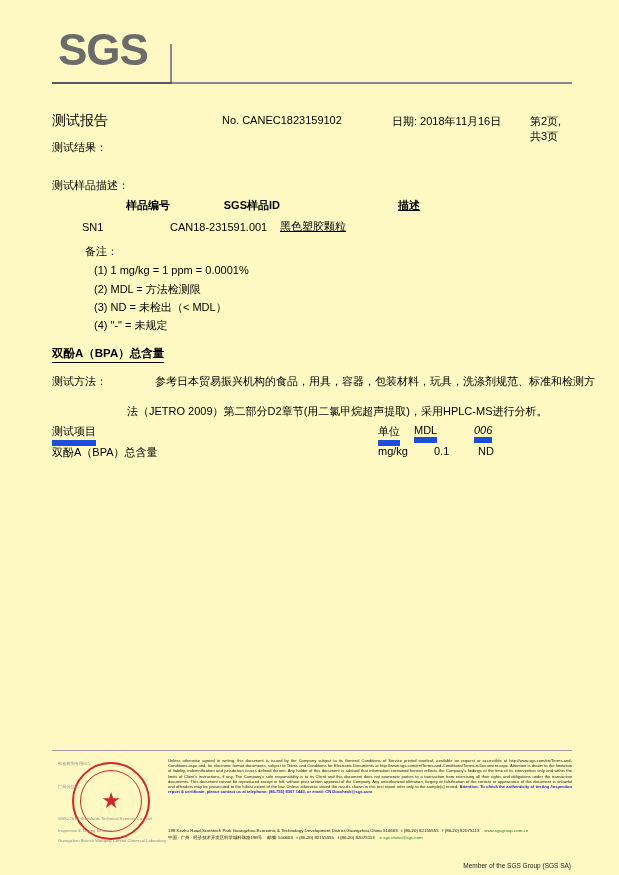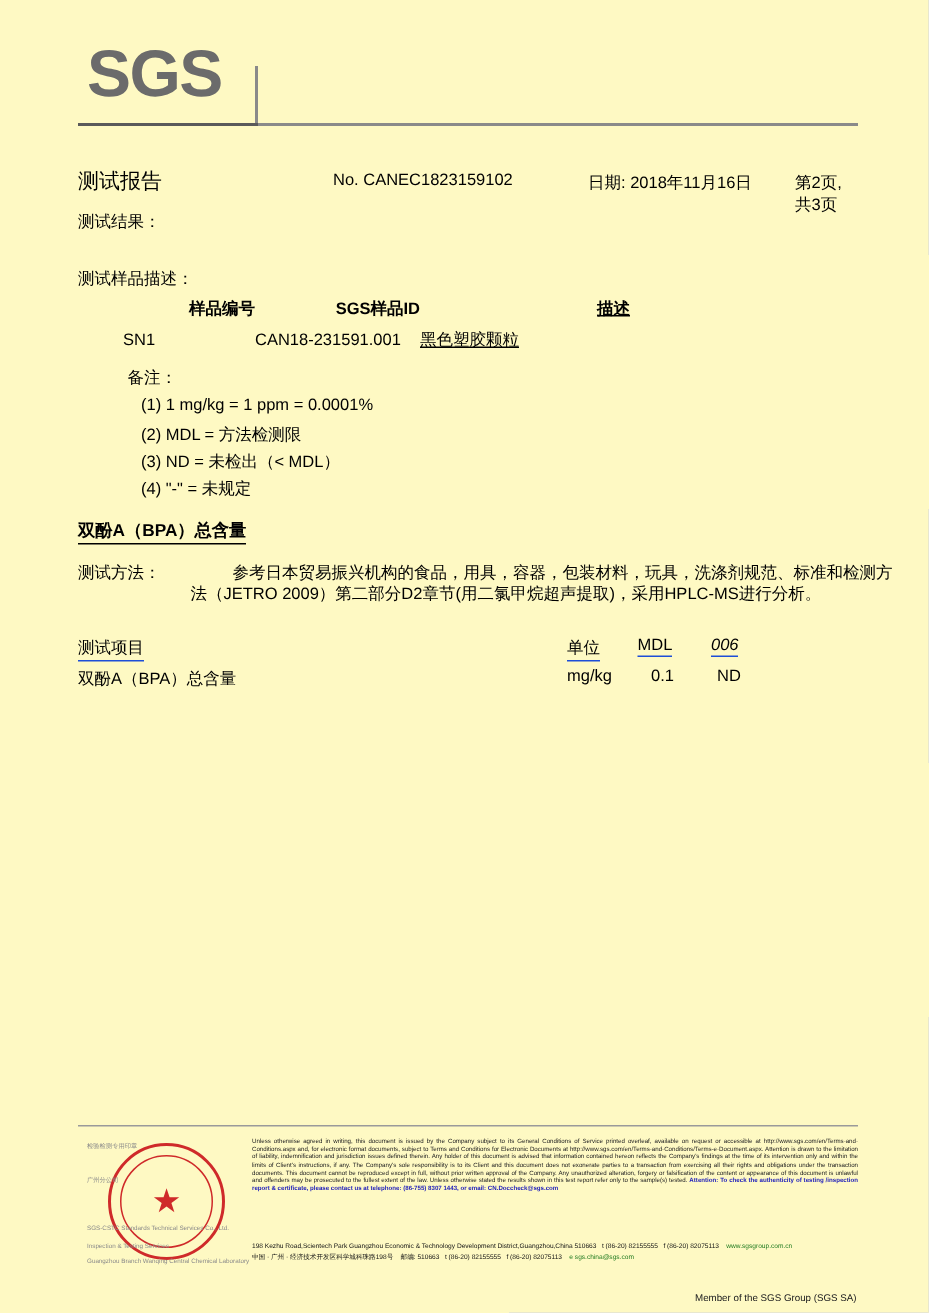--- a/index.html
+++ b/index.html
@@ -180,46 +180,46 @@
     position: absolute;
     left: 75px;
     top: 234px;
     font-size: 11px;
     width: 445px;
     margin-left: 28px;
   }
   .method-text-2 {
     position: absolute;
     left: 75px;
-    top: 248px;
+    top: 264px;
     font-size: 11px;
     width: 445px;
   }
 
   
   .result-table {
     position: absolute;
     left: 0;
     top: 284px;
     width: 520px;
     font-size: 11px;
   }
   .rt-head {
     position: relative;
     height: 18px;
   }
   .rt-head .h-item {
     position: absolute;
     font-size: 11px;
-    border-bottom: 1px solid #1d4ed8;
+    border-bottom: 6px solid #1d4ed8;
     padding-bottom: 1px;
   }
   .rt-h-test { left: 0; }
   .rt-h-unit { left: 326px; }
-  .rt-h-mdl  { left: 373px; }
+  .rt-h-mdl  { left: 362px; }
   .rt-h-001  { left: 422px; font-style: italic; }
 
   .rt-row {
     position: relative;
     height: 18px;
     margin-top: 3px;
   }
   .rt-row .c {
     position: absolute;
     font-size: 11px;

